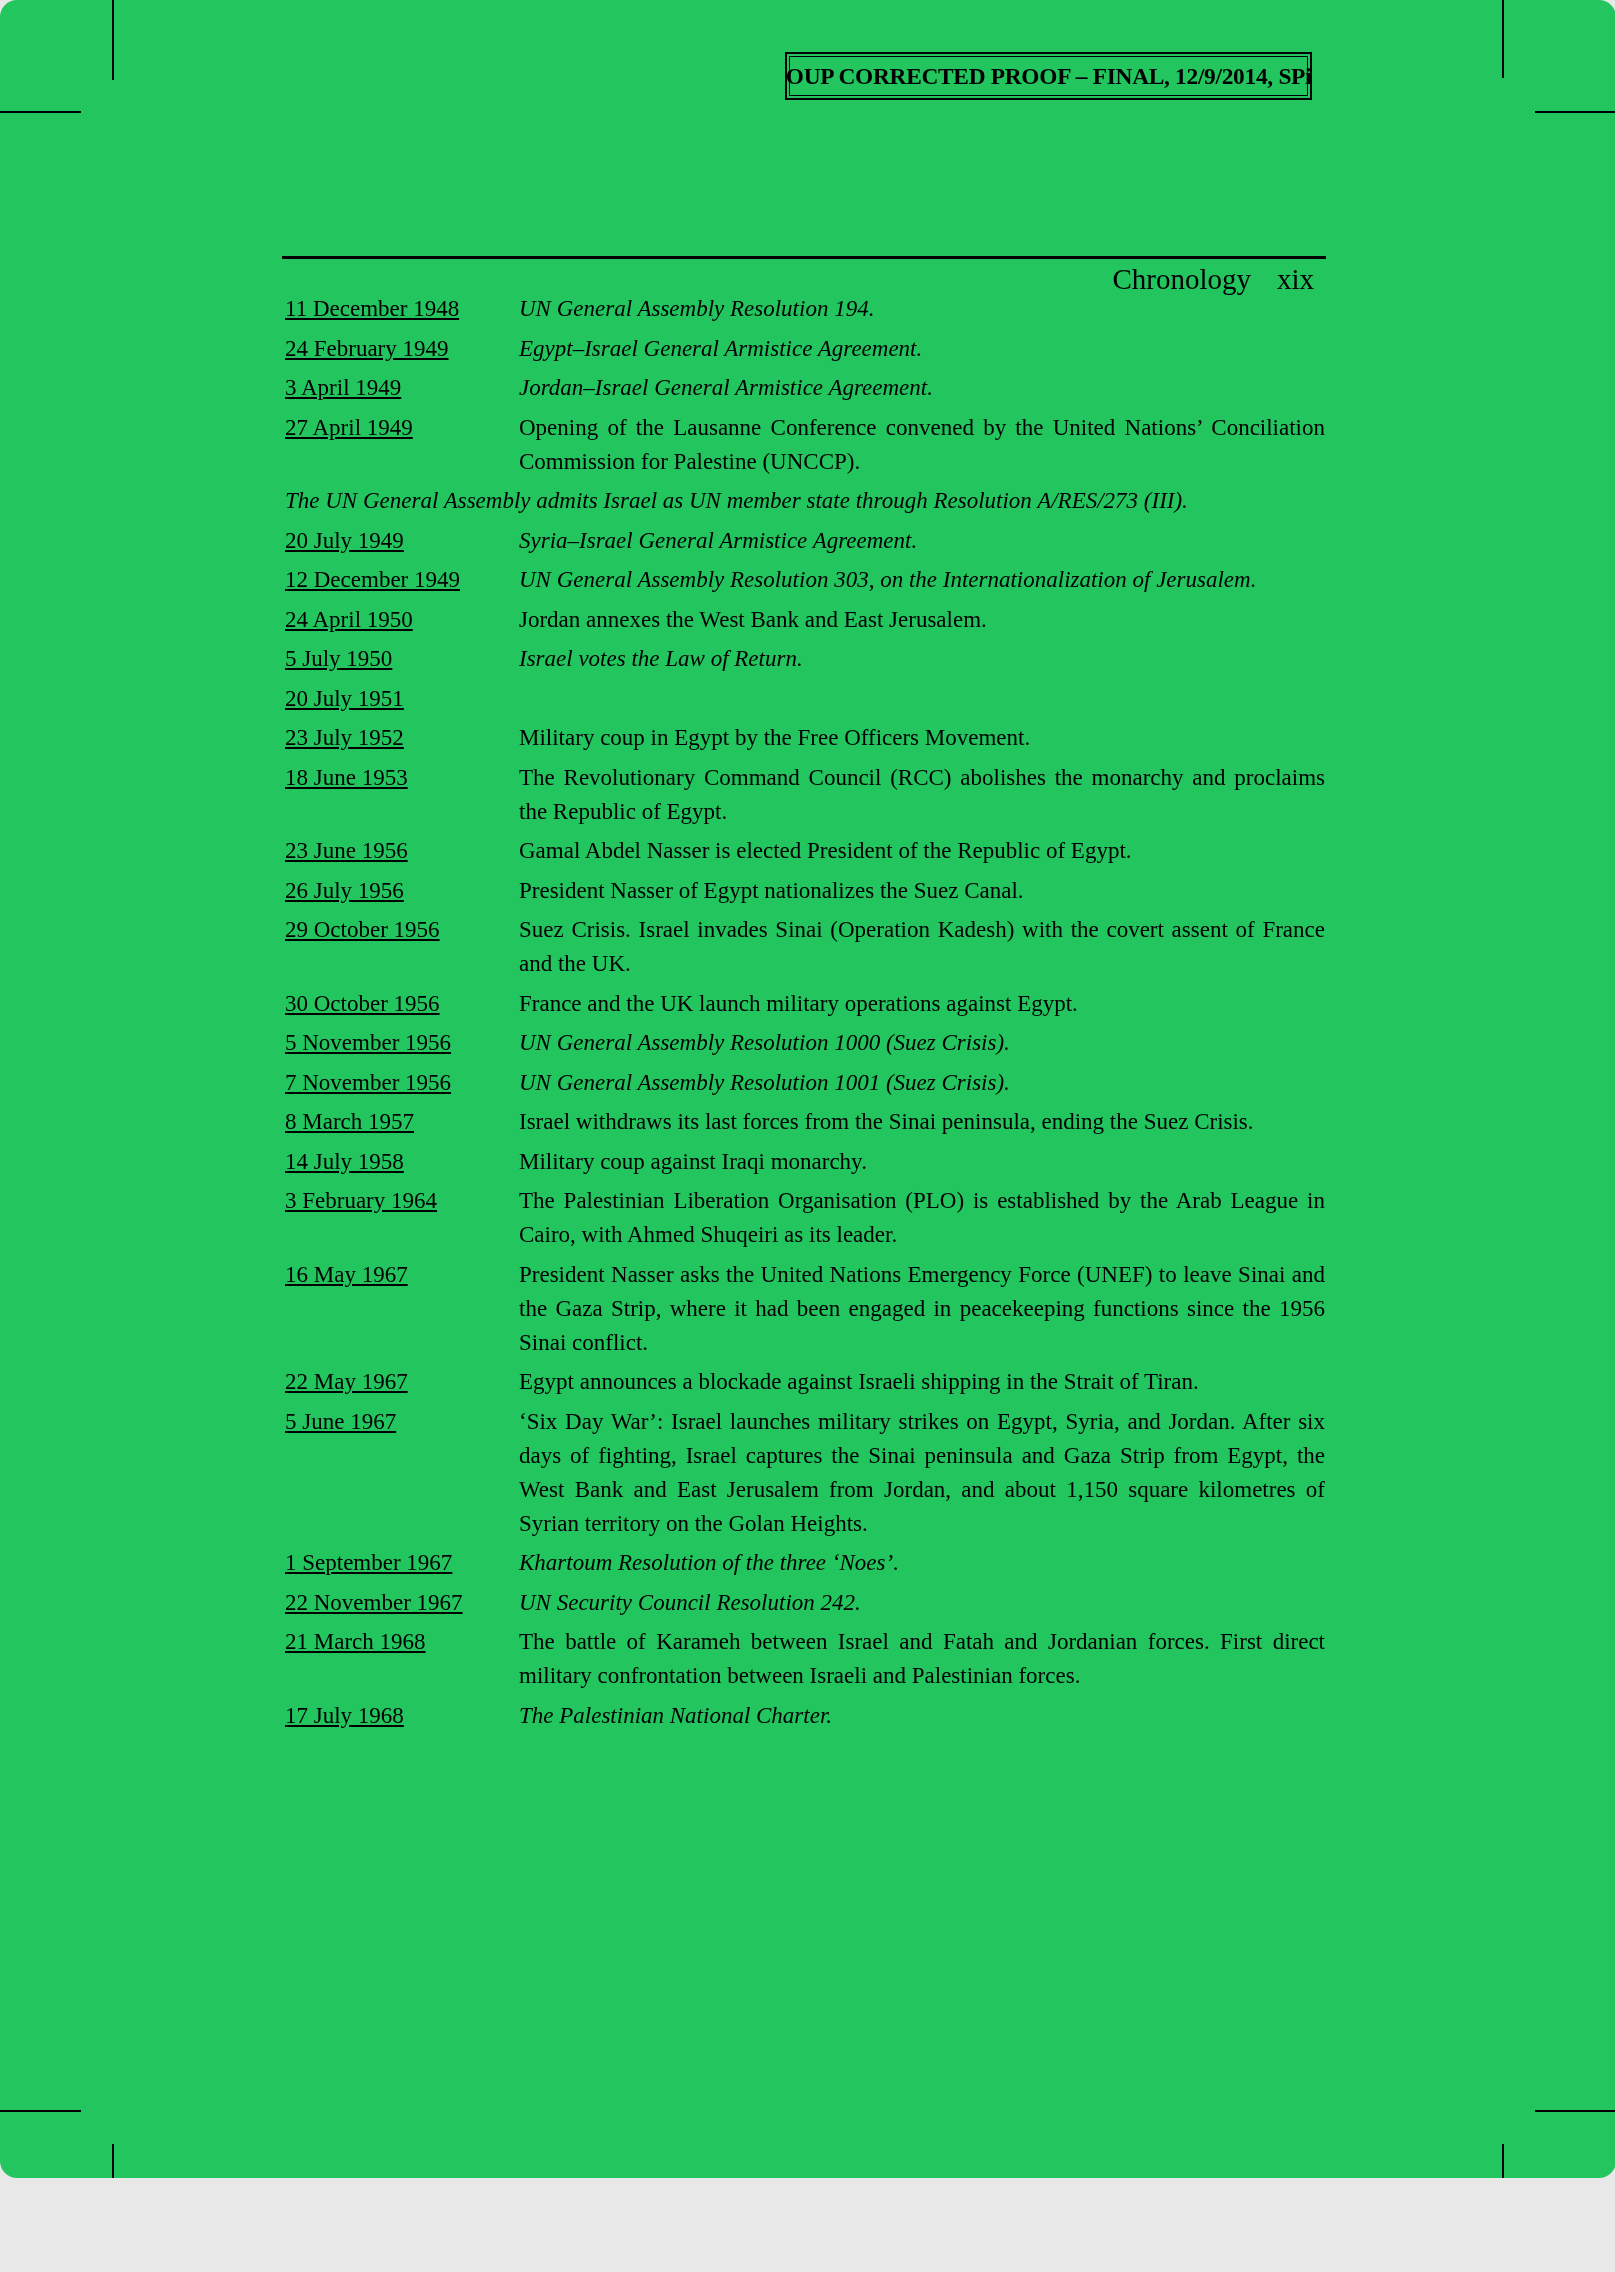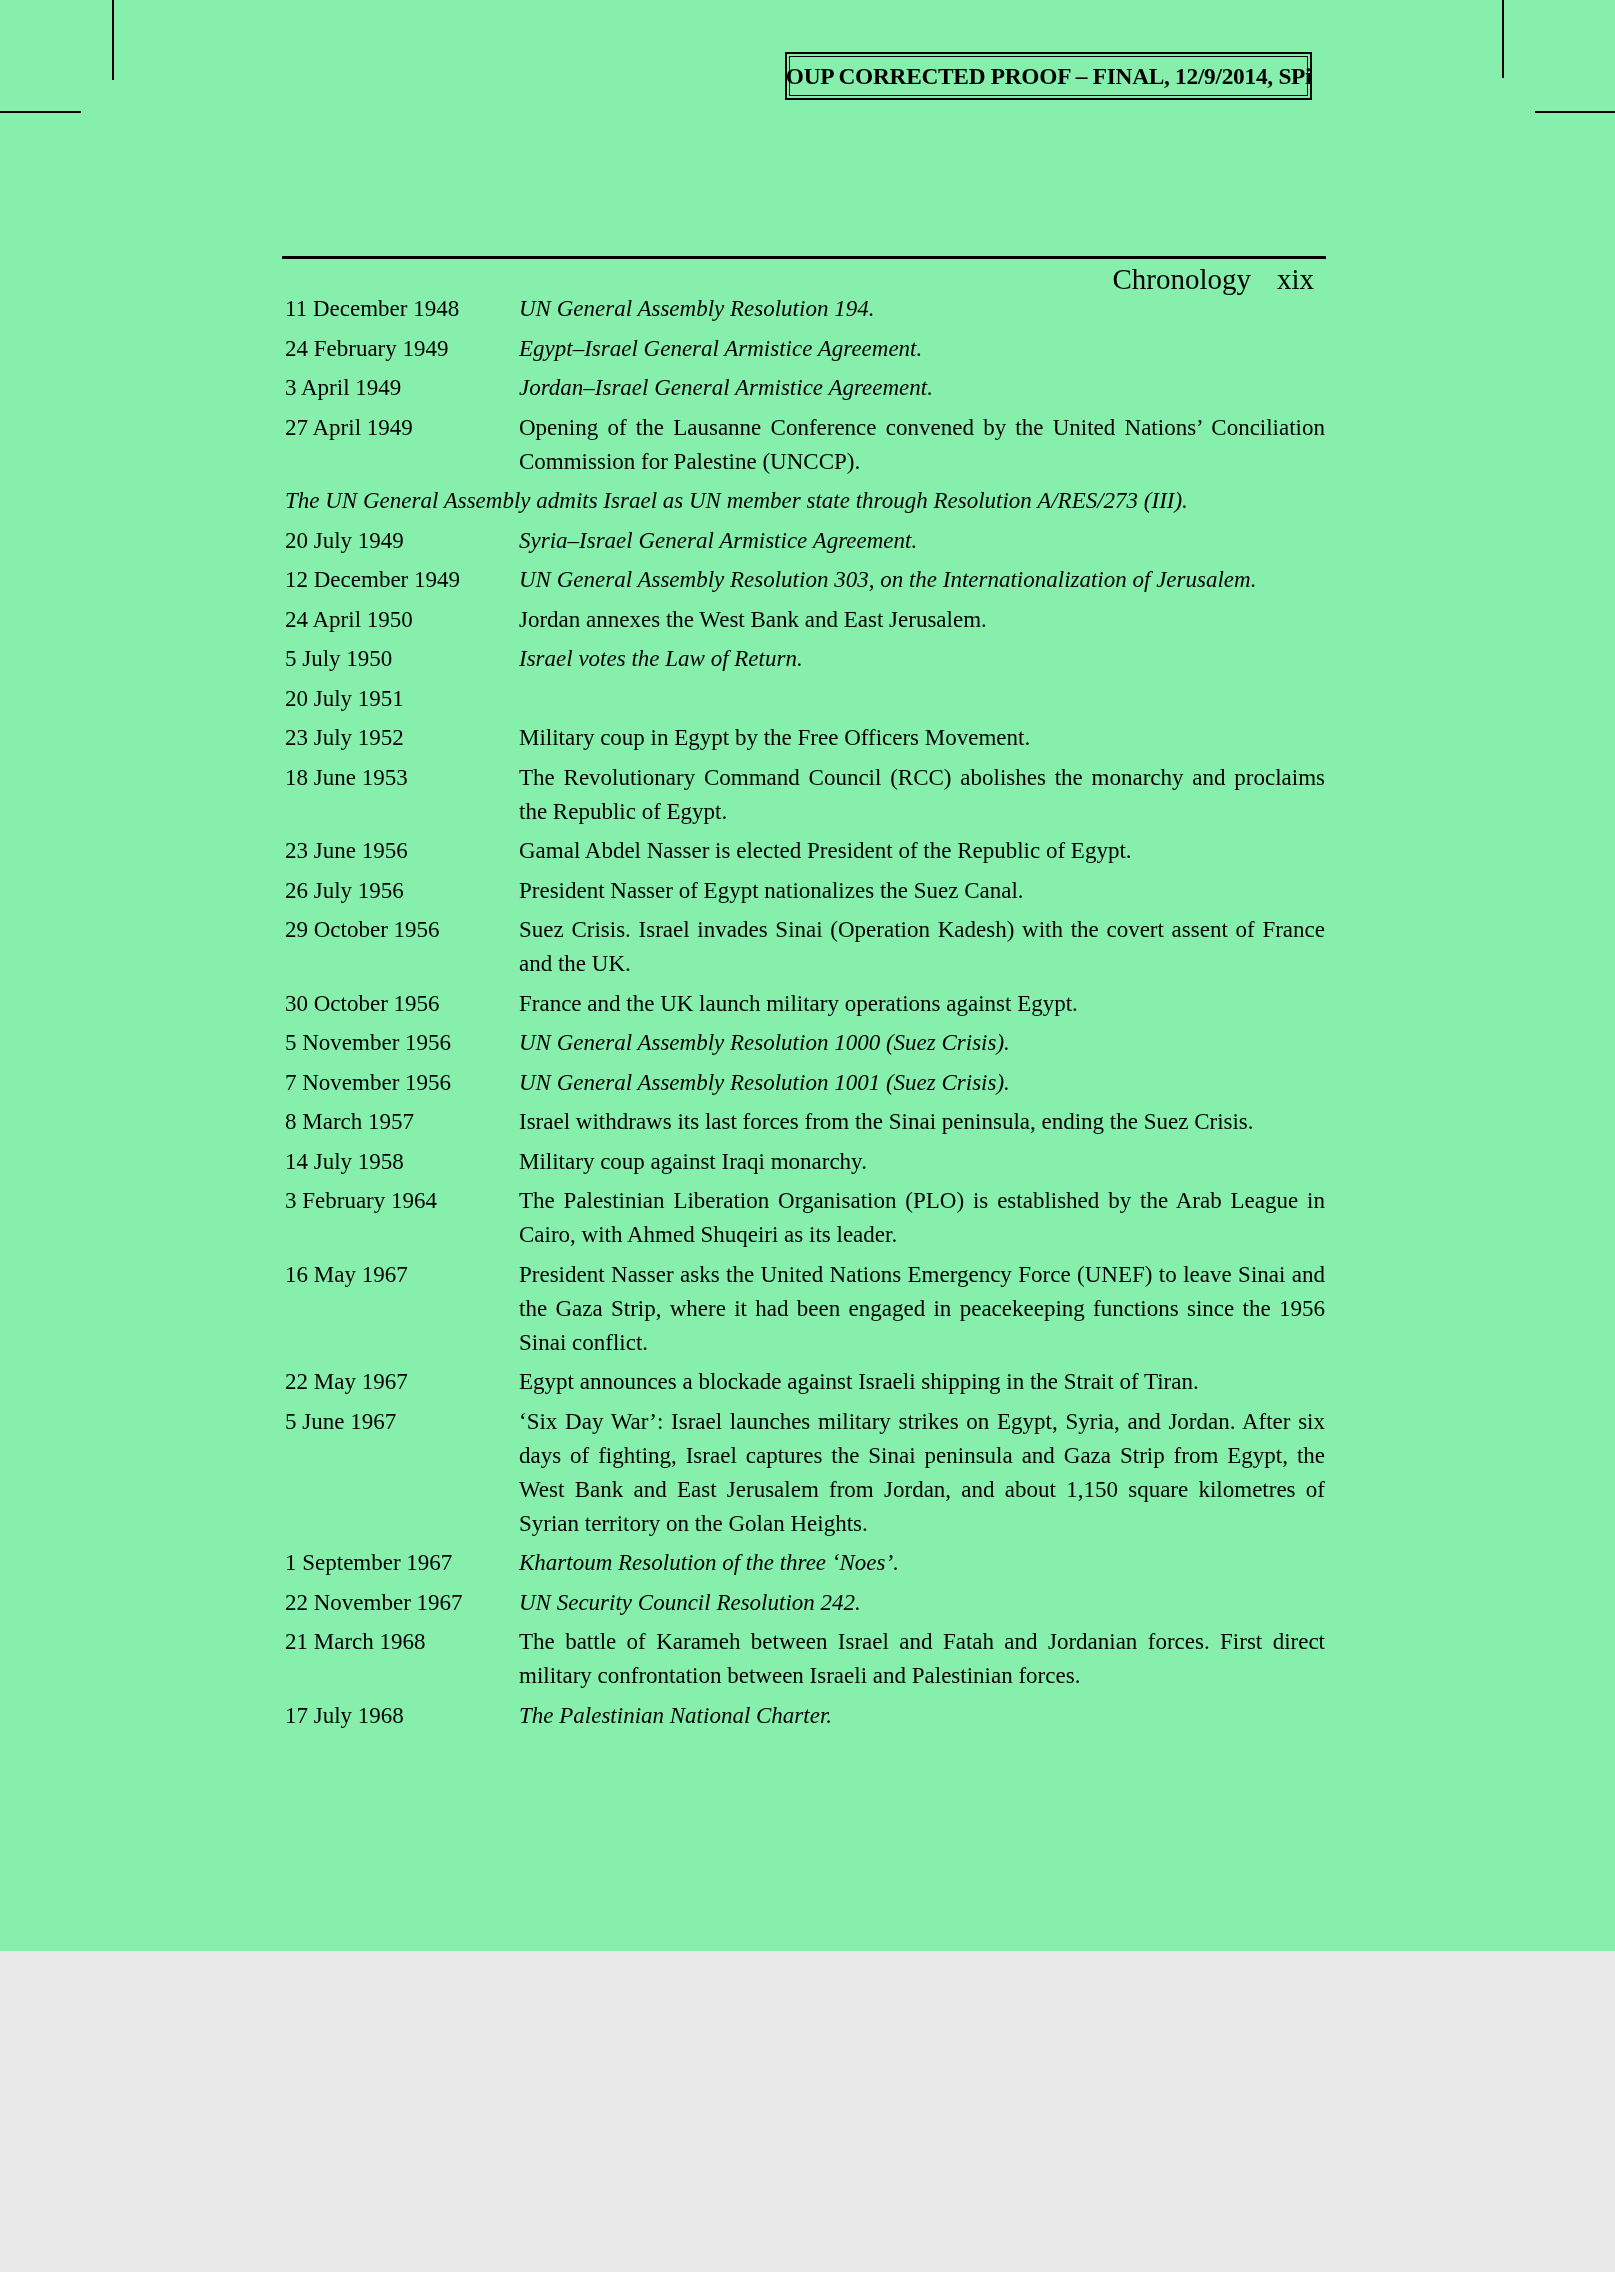--- a/index.html
+++ b/index.html
@@ -1,23 +1,24 @@
 <!DOCTYPE html>
 <html style="font-size:11px"><head>
 <meta charset="utf-8">
 <style>
   * { margin:0; padding:0; box-sizing:border-box; }
   html,body { background:#e8e8e8; }
   .page {
     position:relative;
-    width:1616px; height:1951px;
-    background:#86efac;
+    width:1616px; height:2178px;
+    background:#22c55e;
     overflow:hidden;
     font-family:"Liberation Serif", serif;
     color:#000000;
+    border-radius:17px;
   }
   
   .crop-mark { position:absolute; background:#000; }
   .cm-tl-v { left:112px; top:0;      width:2.1px;   height:80px; }
   .cm-tl-h { left:0;     top:111px;  width:81px; height:2.1px;  }
   .cm-tr-v { left:1502px;top:0;      width:2.1px;   height:78px; }
   .cm-tr-h { left:1535px;top:111px;  width:80px; height:2.1px;  }
   .cm-bl-h { left:0;     top:2110px; width:81px; height:2.1px;  }
   .cm-bl-v { left:112px; top:2144px; width:2.1px;   height:80px; }
   .cm-br-h { left:1535px;top:2110px; width:80px; height:2.1px;  }
@@ -48,21 +49,21 @@
     position:absolute; left:282px; top:256px; width:1044px; height:3.4px;
     background:#000;
   }
 
   
   .chronology {
     position:absolute; left:285px; top:292px; width:1040px;
     font-size:23px; line-height:34px;
   }
   .entry { display:flex; margin-bottom:5.5px; }
-  .entry-date { flex:0 0 234px; white-space:nowrap; }
+  .entry-date { flex:0 0 234px; white-space:nowrap;text-decoration:underline; }
   .entry-text { flex:1 1 auto; text-align:justify; }
   .entry-text.italic { font-style:italic; }
 
   
   .bates {
     position:absolute; top:2225px; right:15px;
     font-family:"Liberation Sans", sans-serif;
     font-size:38px; letter-spacing:0.7px; color:#000;
     white-space:nowrap;
   }

